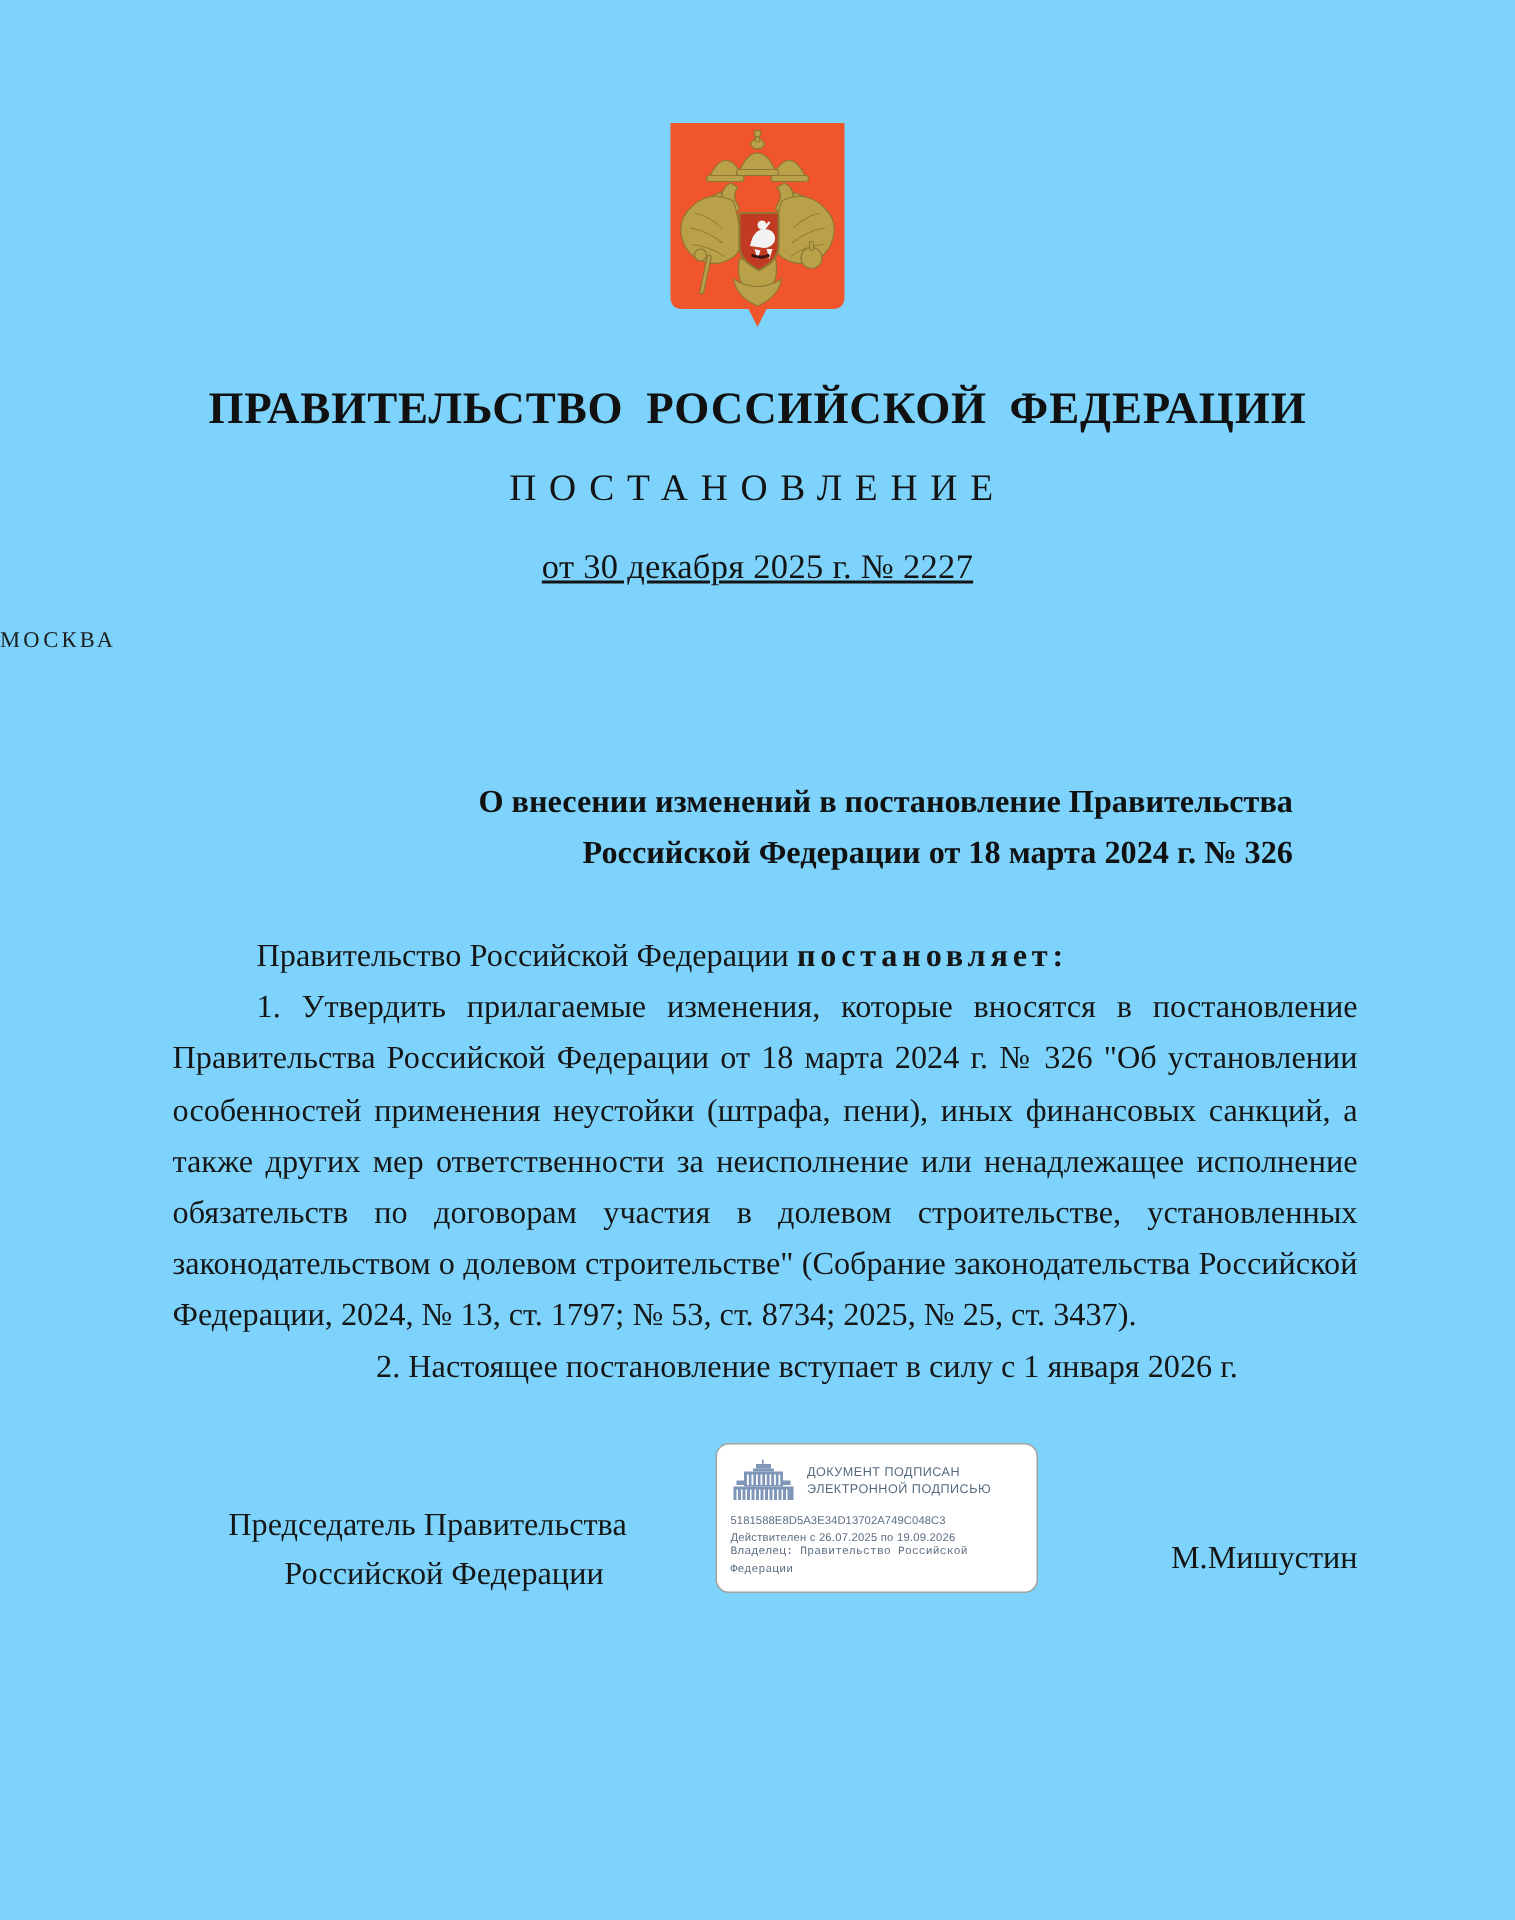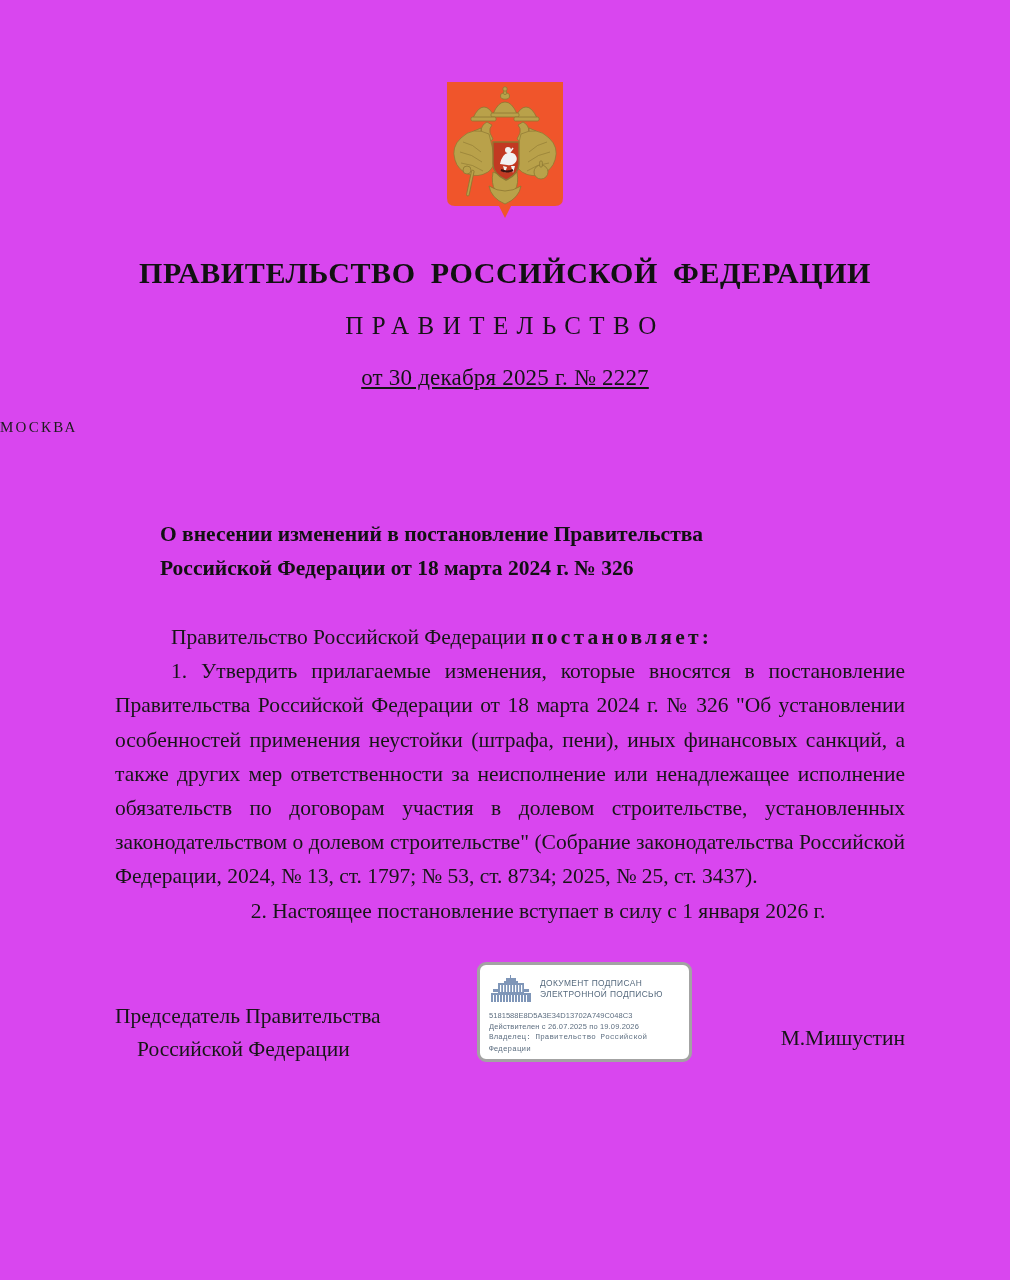--- a/index.html
+++ b/index.html
@@ -13,21 +13,21 @@
     font-family: "Liberation Serif", "DejaVu Serif", serif;
     color: #1a1a1a;
     position: relative;
     overflow: hidden;
   }
 
   .page {
     position: relative;
     width: 1010px;
     height: 1280px;
-    background: #d946ef;
+    background: #7dd3fc;
   }
 
   
   .emblem-wrap {
     position: absolute;
     left: 0;
     right: 0;
     top: 78px;
     display: flex;
     justify-content: center;
@@ -76,24 +76,24 @@
     top: 419px;
     text-align: left;
     font-size: 15px;
     letter-spacing: 2.2px;
     color: #1c1c1c;
   }
 
   
   .subject {
     position: absolute;
-    left: 160px;
+    left: 172px;
     width: 690px;
     top: 517px;
-    text-align: left;
+    text-align: right;
     font-weight: 700;
     font-size: 21.5px;
     line-height: 34px;
     color: #111111;
   }
   .subject .ln { display: block; }
 
   
   .body-text {
     position: absolute;
@@ -119,40 +119,40 @@
   
   .sign-title {
     position: absolute;
     left: 115px;
     top: 1000px;
     width: 340px;
     font-size: 21.5px;
     line-height: 33px;
     color: #161616;
   }
-  .sign-title .ln { display: block; }
+  .sign-title .ln { display: block; text-align: center; }
   .sign-title .ln.indent { padding-left: 22px; }
 
   .sign-name {
     position: absolute;
     right: 105px;
     top: 1026px;
     font-size: 21.5px;
     color: #161616;
     white-space: nowrap;
   }
 
   
   .estamp {
     position: absolute;
     left: 477px;
     top: 962px;
     width: 215px;
     height: 100px;
-    border: 3px solid #a3a3a3;
+    border: 1px solid #a3a3a3;
     border-radius: 9px;
     background: #ffffff;
     box-sizing: border-box;
     padding: 7px 8px 6px 9px;
     font-family: "Liberation Sans", "DejaVu Sans", sans-serif;
     color: #4a5a6a;
     overflow: hidden;
   }
   .estamp-head {
     display: flex;
@@ -255,21 +255,21 @@
             </g>
             <path d="M70 70 l-9 12" stroke="#f2f2f2" stroke-width="1.5" fill="none"></path>
             <path d="M58 92 q6 3 12 0" stroke="#3a1410" stroke-width="2" fill="none"></path>
           </g>
         </g>
       </svg>
     </div>
   </div>
 
   <div class="gov-title">ПРАВИТЕЛЬСТВО  РОССИЙСКОЙ  ФЕДЕРАЦИИ</div>
-  <div class="doc-kind">ПРАВИТЕЛЬСТВО</div>
+  <div class="doc-kind">ПОСТАНОВЛЕНИЕ</div>
   <div class="doc-date">от 30 декабря 2025 г.  № 2227</div>
   <div class="doc-city">МОСКВА</div>
 
   <div class="subject">
     <span class="ln">О внесении изменений в постановление Правительства</span>
     <span class="ln">Российской Федерации от 18 марта 2024 г. № 326</span>
   </div>
 
   <div class="body-text">
     <p><span>Правительство Российской Федерации </span><span class="spaced-bold">постановляет:</span></p>

